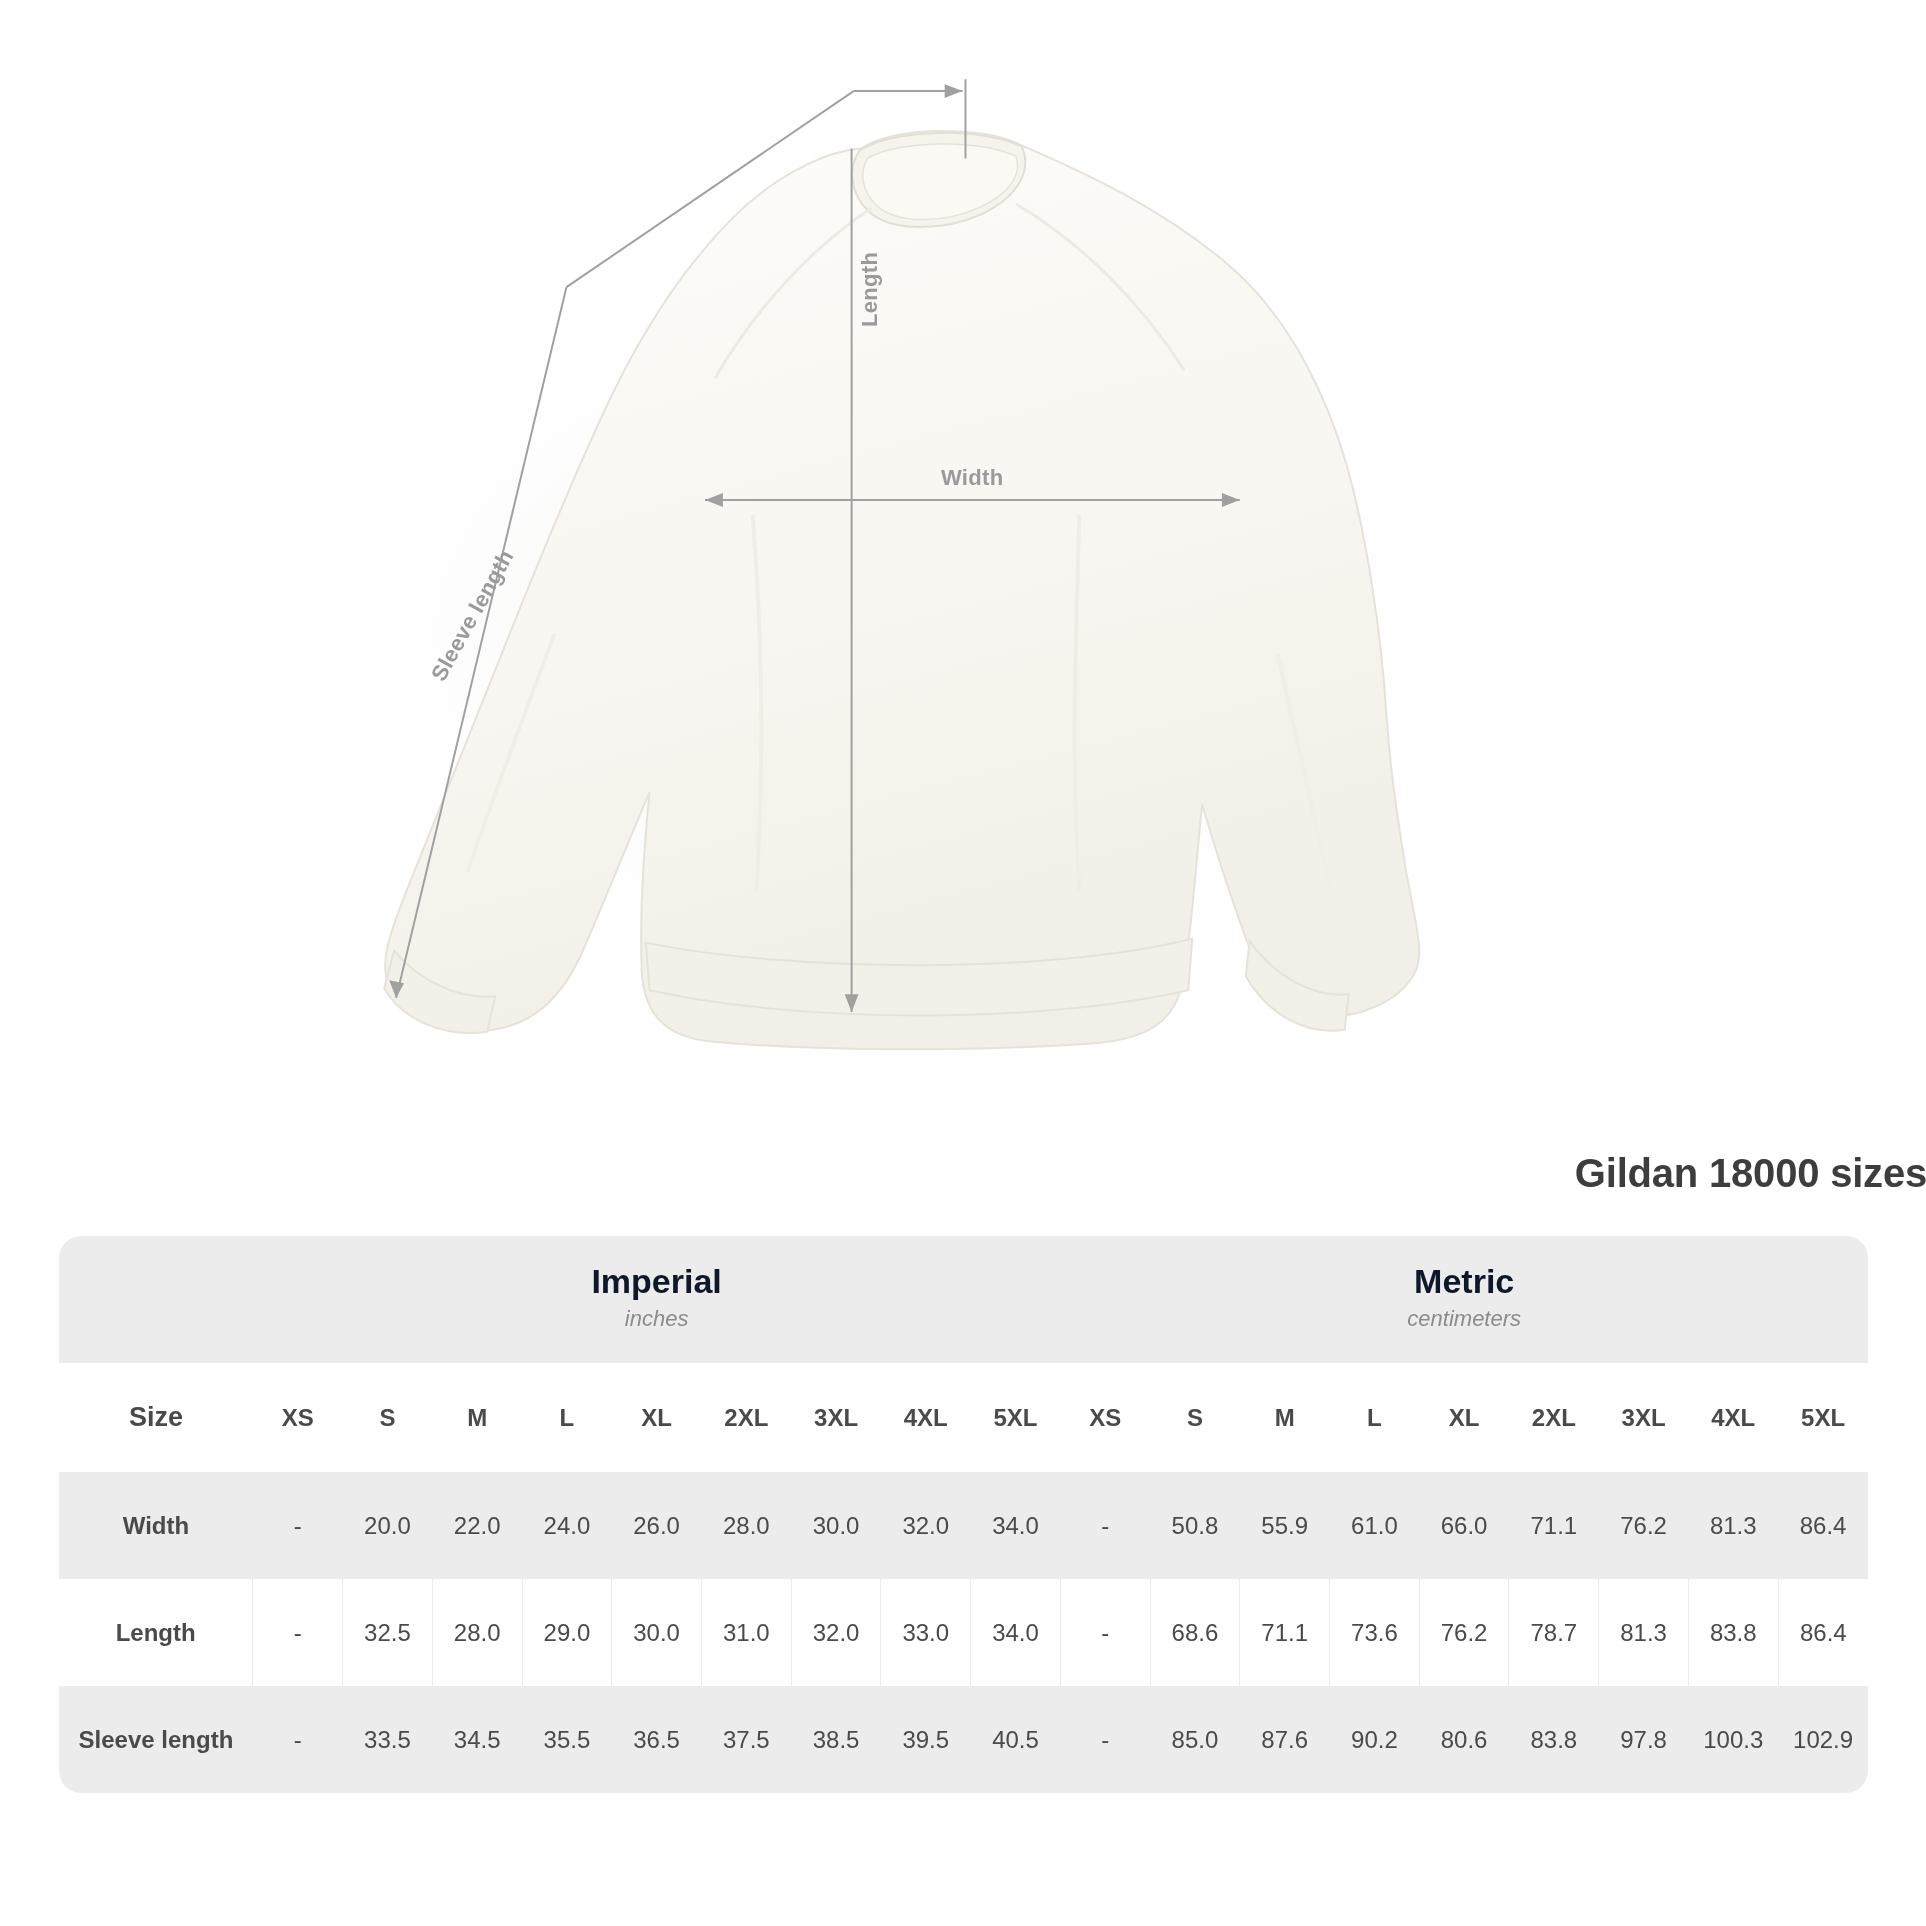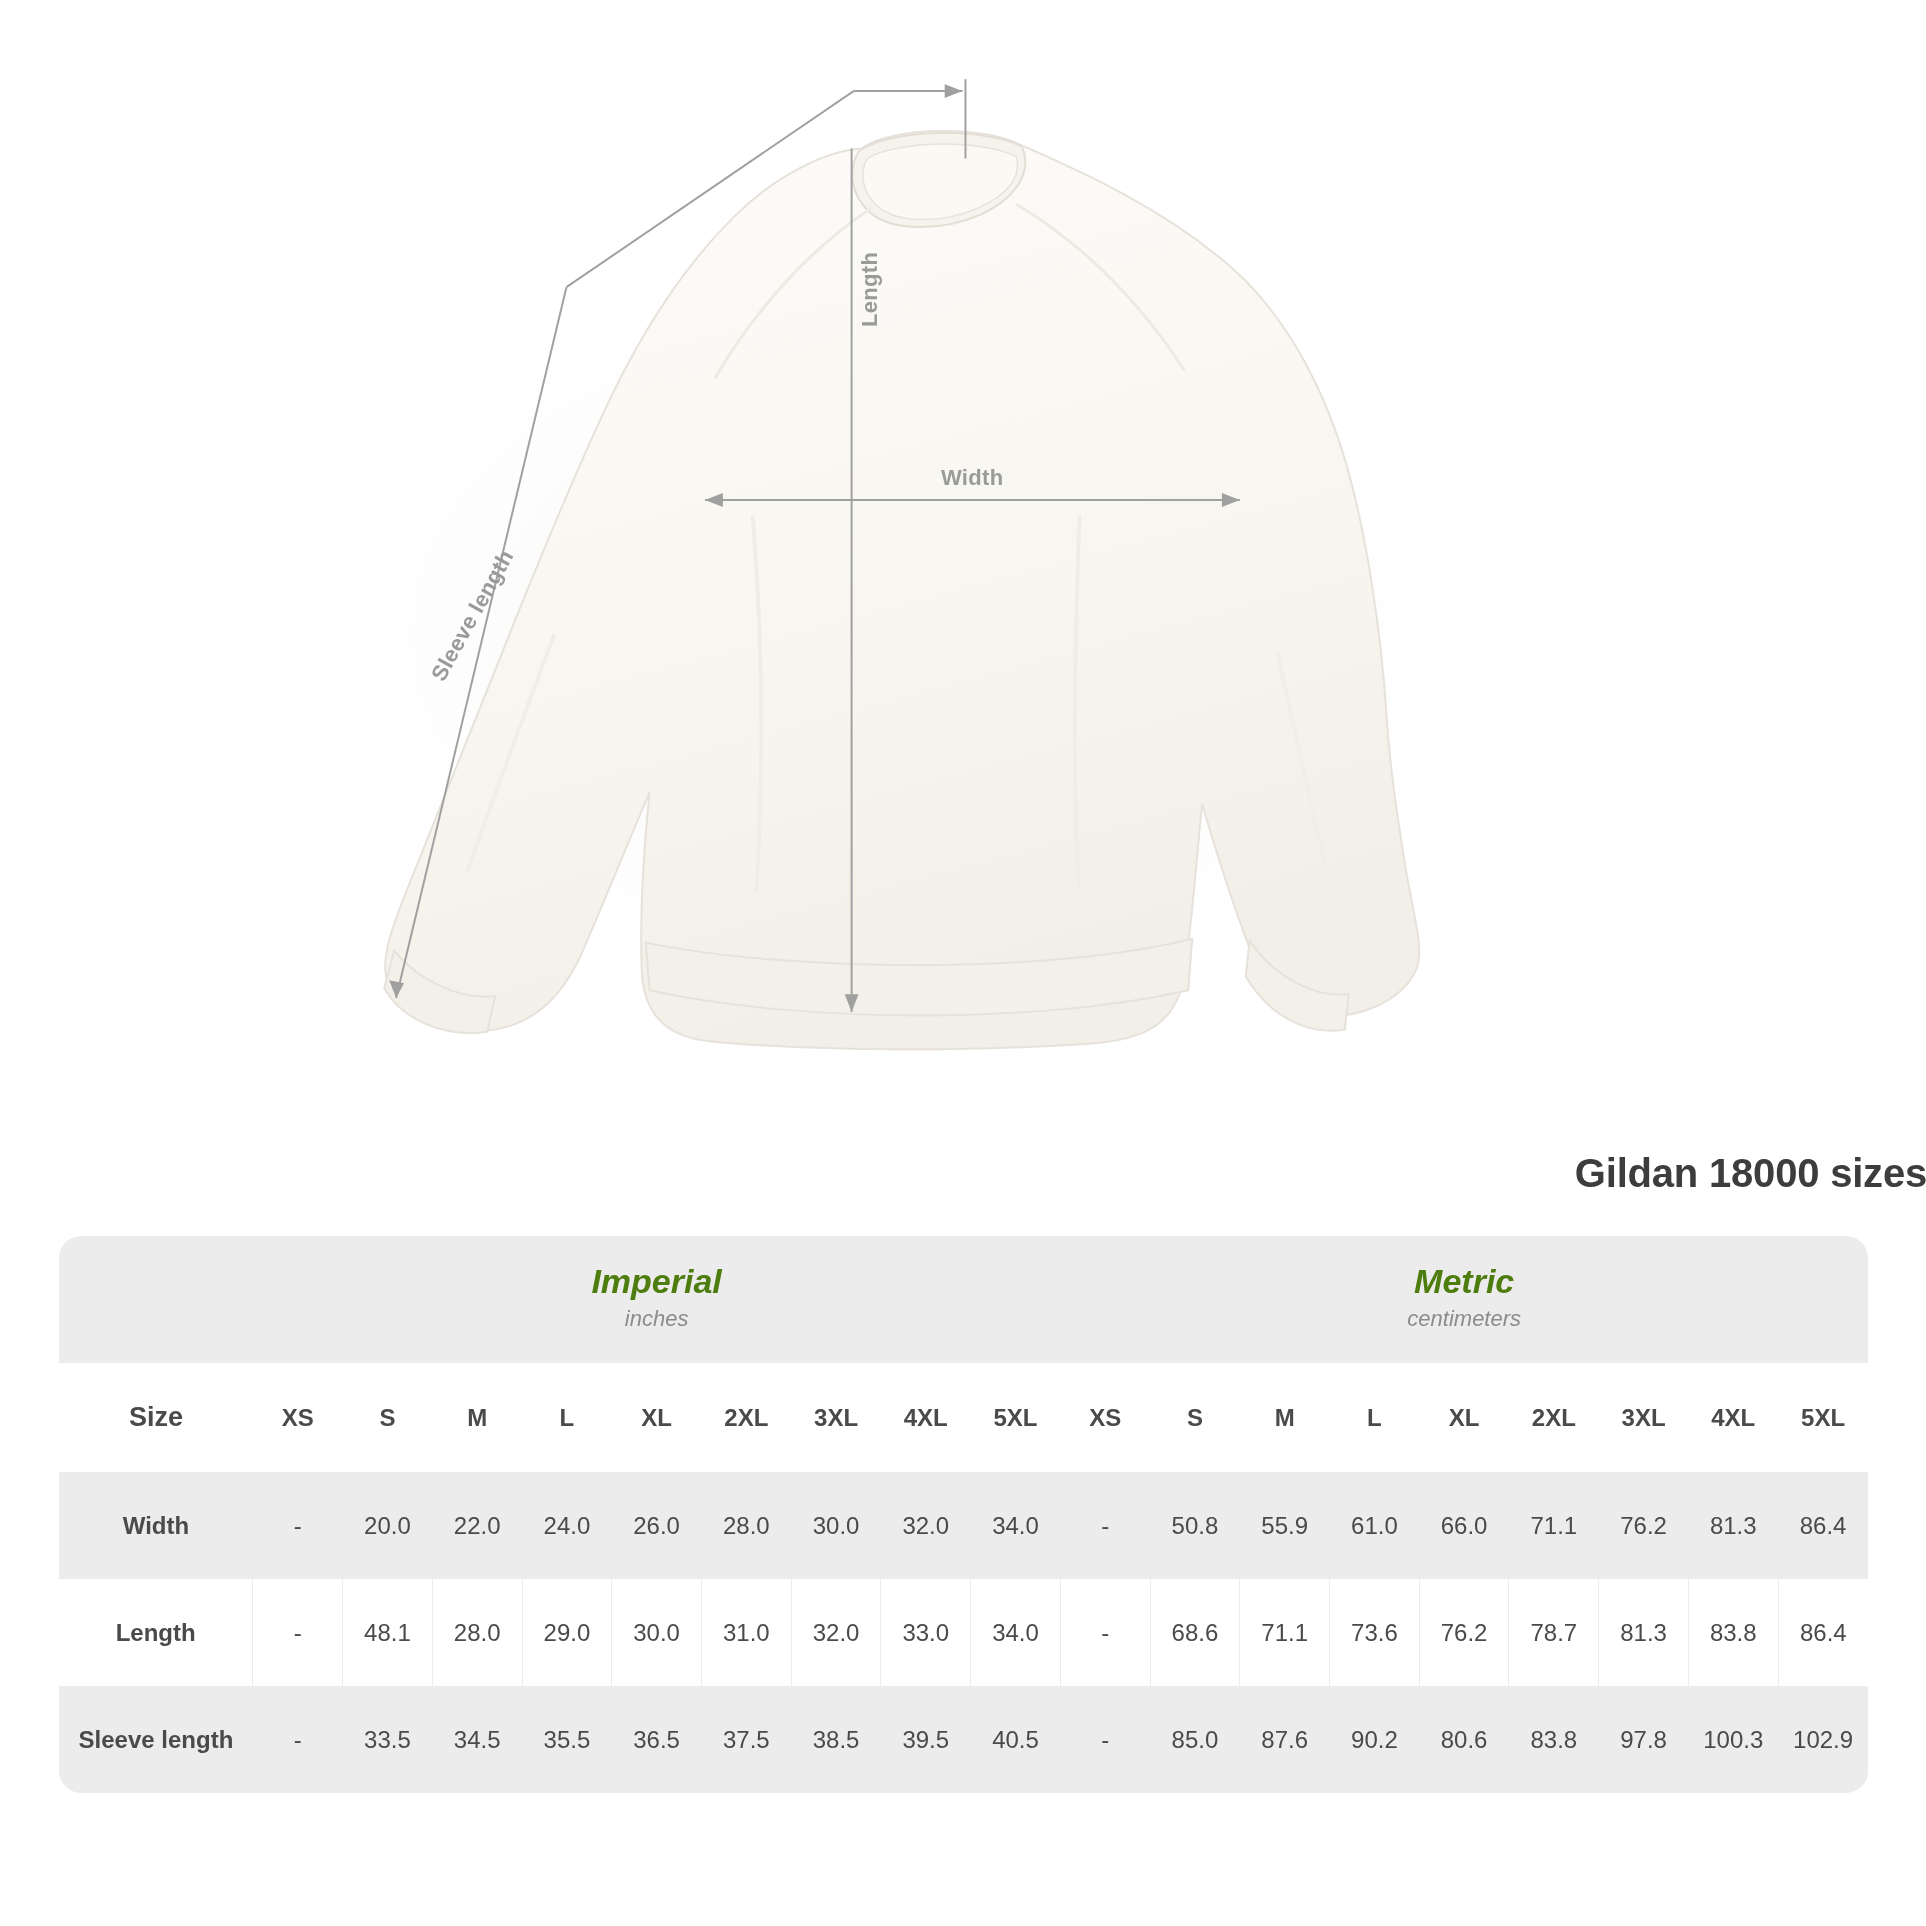--- a/index.html
+++ b/index.html
@@ -100,23 +100,22 @@
     padding: 0;
   }
   
   .unit-row td {
     background: #ececec;
     height: 127px;
     vertical-align: middle;
   }
   .unit-name {
     font-size: 34px;
-    font-style: italic;
-    font-weight: bold;
-    color: #4d7c0f;
+    font-weight: bold;
+    color: #0f172a;
     line-height: 1.15;
   }
   .unit-sub {
     font-size: 22px;
     font-style: italic;
     color: #8c8c8c;
     line-height: 1.6;
   }
   
   .size-row td {
@@ -326,21 +325,21 @@
           <td>66.0</td>
           <td>71.1</td>
           <td>76.2</td>
           <td>81.3</td>
           <td>86.4</td>
         </tr>
 
         <tr class="data-row plain">
           <td class="rowhead">Length</td>
           <td>-</td>
-          <td>48.1</td>
+          <td>32.5</td>
           <td>28.0</td>
           <td>29.0</td>
           <td>30.0</td>
           <td>31.0</td>
           <td>32.0</td>
           <td>33.0</td>
           <td>34.0</td>
           <td>-</td>
           <td>68.6</td>
           <td>71.1</td>

